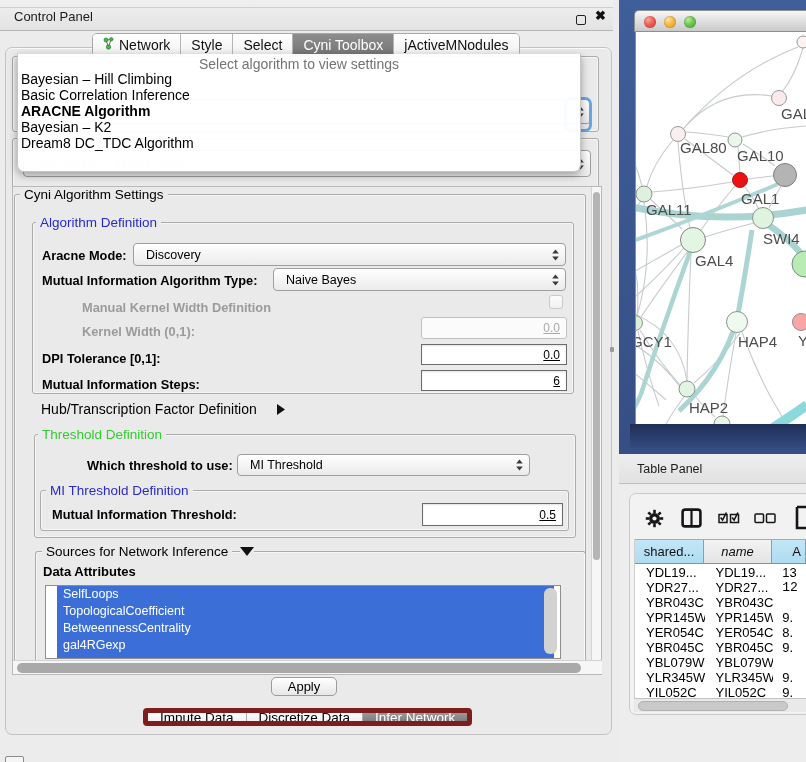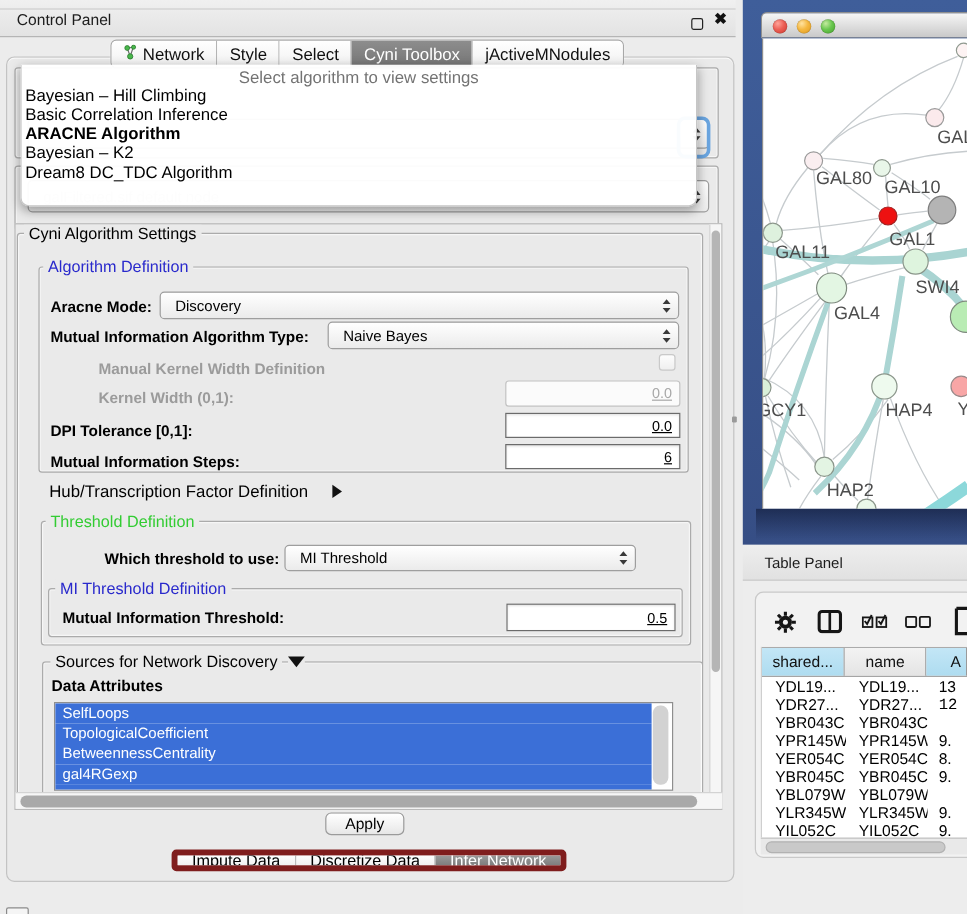--- a/index.html
+++ b/index.html
@@ -55,21 +55,21 @@
   .field { position:absolute; background:#fff; border:1px solid #6b6b6b; font-size:12px;
     display:flex; align-items:center; justify-content:flex-end; padding:0 6px; box-shadow:inset 0 1px 2px rgba(0,0,0,.12);text-decoration:underline; }
   .field.off { border:1px solid #c2c2c2; border-radius:3px; color:#a8a8a8; background:#fbfbfb; box-shadow:none; }
   .checkbox { position:absolute; width:14px; height:14px; border:1px solid #c9c9c9; border-radius:3px;
     background:linear-gradient(#fdfdfd,#efefef); }
 
   
   #attr-list { position:absolute; left:32px; top:398px; width:516px; height:74px;
     border:1px solid #8e8e8e; background:#fff; overflow:hidden; }
   .attr-item { height:17px; line-height:17px; padding-left:6px;
-    color:#fff; background:#3b6fd7; width:497px; font-size:12.5px; }
+    color:#fff; background:#3b6fd7; width:497px; font-size:12.5px;margin-left:11px; }
   #attr-scroll { position:absolute; right:3px; top:2px; width:13px; height:66px; }
   #attr-scroll .thumb { width:13px; height:66px; background:#d2d2d2; border-radius:6px; }
 
   
   #apply-btn { left:271px; top:677px; width:66px; height:19px; background:linear-gradient(#ffffff,#e7e7e7);
     border:1px solid #9b9b9b; border-radius:5px; text-align:center; line-height:17px; font-size:13px; }
   #bottom-tabs { left:143px; top:708px; height:18px; display:flex; border:5px solid #7f1d1d;
     border-radius:4px; overflow:hidden; background:#fff; }
   .bseg { display:flex; align-items:center; justify-content:center; padding:0 14px;
     background:linear-gradient(#fdfdfd,#f1f1f1); border-right:1px solid #ababab; font-size:13.5px; }
@@ -241,21 +241,21 @@
         </span>
       </div>
 
       <div class="groupbox" style="left:27px; top:303px; width:529px; height:41px;">
         <span class="gtitle" style="left:5px; color:#2929cc;">MI Threshold Definition</span>
       </div>
       <span class="lbl b" style="left:39px; top:320px;">Mutual Information Threshold:</span>
       <div class="field" style="left:409px; top:316px; width:141px; height:23px;">0.5</div>
 
       <div class="groupbox" style="left:22px; top:364px; width:551px; height:118px; border-bottom:none; border-radius:3px 3px 0 0;">
-        <span class="gtitle" style="left:6px;">Sources for Network Discovery</span>
+        <span class="gtitle" style="left:6px;">Sources for Network Inference</span>
         <span class="gtitle" style="left:204px; top:-5px; width:0; height:0; padding:0; border-left:7px solid transparent; border-right:7px solid transparent; border-top:9px solid #111;"></span>
       </div>
       <span class="lbl b" style="left:30px; top:377px; font-size:13px;">Data Attributes</span>
 
       <div id="attr-list">
         <div id="attr-items">
             <div class="attr-item">SelfLoops</div>
             <div class="attr-item">TopologicalCoefficient</div>
             <div class="attr-item">BetweennessCentrality</div>
             <div class="attr-item">gal4RGexp</div>
@@ -421,21 +421,21 @@
     </svg>
 
     <svg style="left:166px; top:3px;" width="11" height="25" viewBox="0 0 11 25">
       <path d="M2 2 L11 2 M2 2 L2 23 L11 23" fill="none" stroke="#161616" stroke-width="2.6"></path>
     </svg>
   </div>
 
   <div class="abs" id="ctable">
     <div id="thead">
         <div class="th sel" style="width: 75px;">shared...</div>
-        <div class="th" style="width: 74px;">name</div>
+        <div class="th" style="width: 74px; font-style: italic;">name</div>
         <div class="th sel" style="width: 35px; justify-content: flex-start; padding-left: 20px;">A</div>
       </div>
     <div id="tbody">
         <div class="tr">
           <div class="td" style="width: 75px; padding-left: 11px;">YDL19...</div>
           <div class="td" style="width: 74px; padding-left: 11px;">YDL19...</div>
           <div class="td" style="width: 35px; padding-left: 9px;">13</div>
         </div>
         <div class="tr">
           <div class="td" style="width: 75px; padding-left: 11px;">YDR27...</div>

